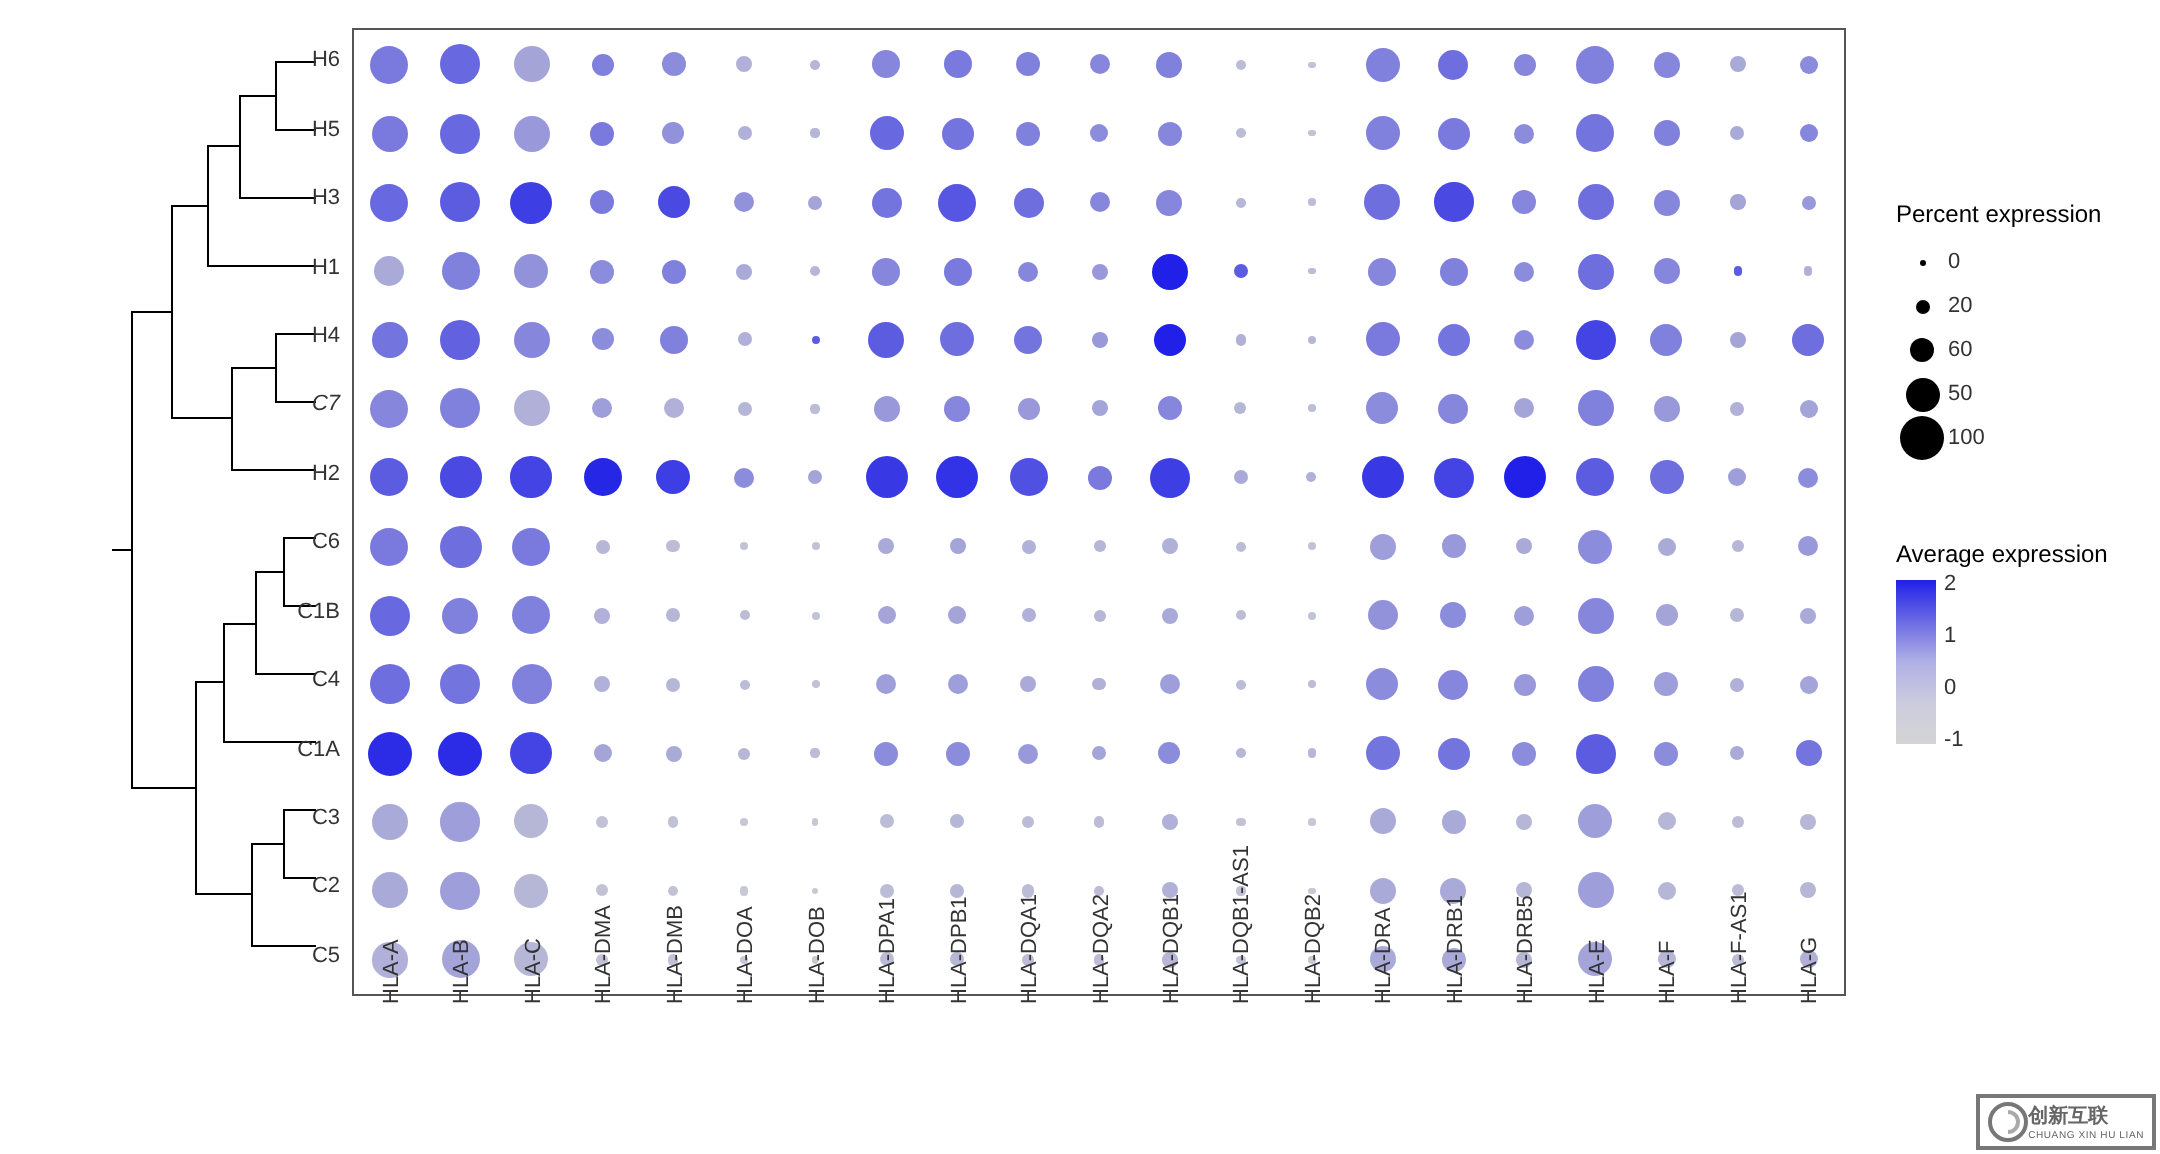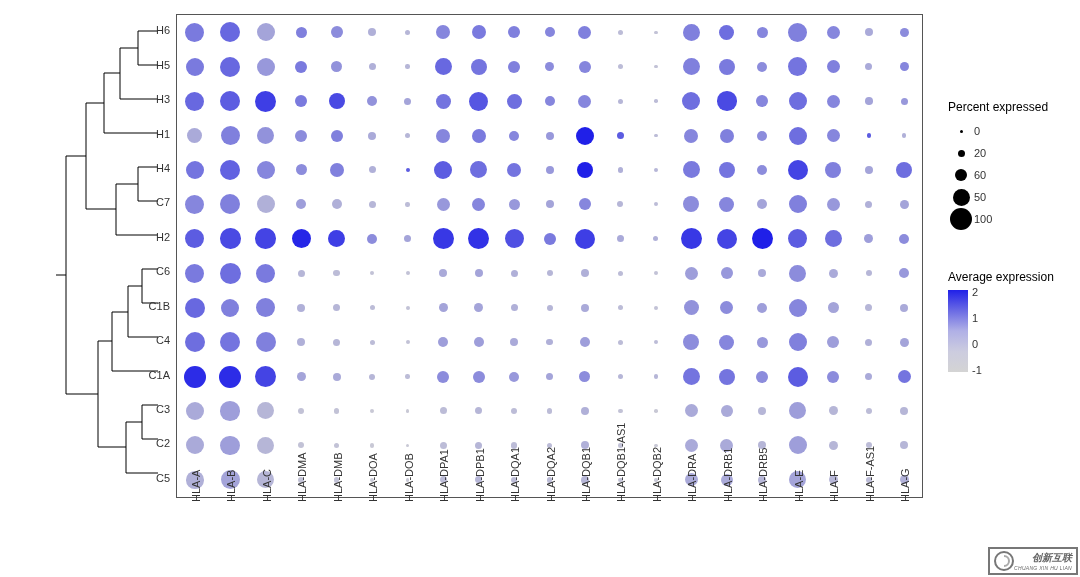--- a/index.html
+++ b/index.html
@@ -453,21 +453,21 @@
     <path d="M134,410 H118 V461 H150"></path>
 
     <path d="M104,329 H90 V435 H118"></path>
 
     <path d="M78,144 H58 V382 H90"></path>
 
     <path d="M58,263 H48"></path>
   </svg>
 
   <div class="legend" style="top:100px;">
-    <div class="legend-title">Percent expressed</div>
+    <div class="legend-title">Percent expression</div>
     <div id="size-legend-items">
         <div class="legend-size-row">
           <div class="legend-size-cell">
             <div class="legend-size-dot" style="width: 3px; height: 3px;"></div>
           </div>
           <div class="legend-size-label">0</div>
         </div>
         <div class="legend-size-row">
           <div class="legend-size-cell">
             <div class="legend-size-dot" style="width: 7px; height: 7px;"></div>
@@ -503,31 +503,31 @@
           <div>2</div>
           <div>1</div>
           <div>0</div>
           <div>-1</div>
         </div>
     </div>
   </div>
 
   <div class="watermark">
     <div class="watermark-logo"></div>
-    <div style="text-align:right;font-style:italic;">
+    <div style="">
       <div style="font-size:10px;font-weight:bold;">创新互联</div>
       <div style="font-size:5px;letter-spacing:0.3px;">CHUANG XIN HU LIAN</div>
     </div>
   </div>
 <div class="row-label" style="top: 24.2143px;">H6</div>
     <div class="row-label" style="top: 58.6429px;">H5</div>
     <div class="row-label" style="top: 93.0714px;">H3</div>
     <div class="row-label" style="top: 127.5px;">H1</div>
     <div class="row-label" style="top: 161.929px;">H4</div>
-    <div class="row-label" style="top: 196.357px;">C7</div>
+    <div class="row-label" style="top: 196.357px; font-style: italic;">C7</div>
     <div class="row-label" style="top: 230.786px;">H2</div>
     <div class="row-label" style="top: 265.214px;">C6</div>
     <div class="row-label" style="top: 299.643px;">C1B</div>
     <div class="row-label" style="top: 334.071px;">C4</div>
     <div class="row-label" style="top: 368.5px;">C1A</div>
     <div class="row-label" style="top: 402.929px;">C3</div>
     <div class="row-label" style="top: 437.357px;">C2</div>
     <div class="row-label" style="top: 471.786px;">C5</div>
     <div class="col-label" style="left: 189.738px; top: 502px; width: 0px;">HLA-A</div>
     <div class="col-label" style="left: 225.214px; top: 502px; width: 0px;">HLA-B</div>

